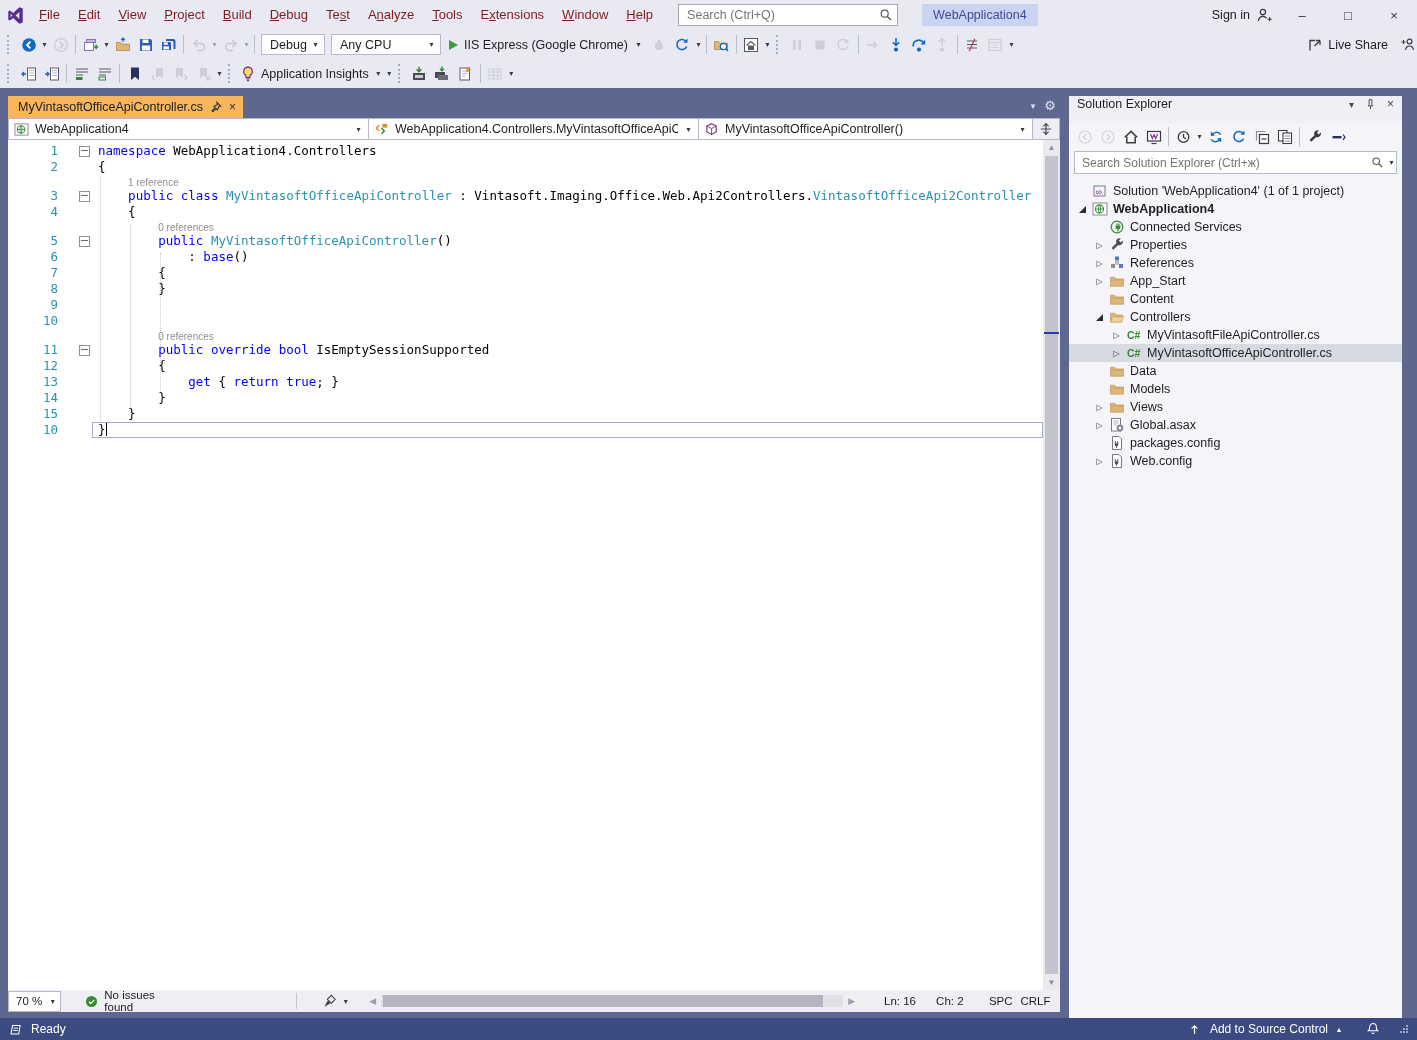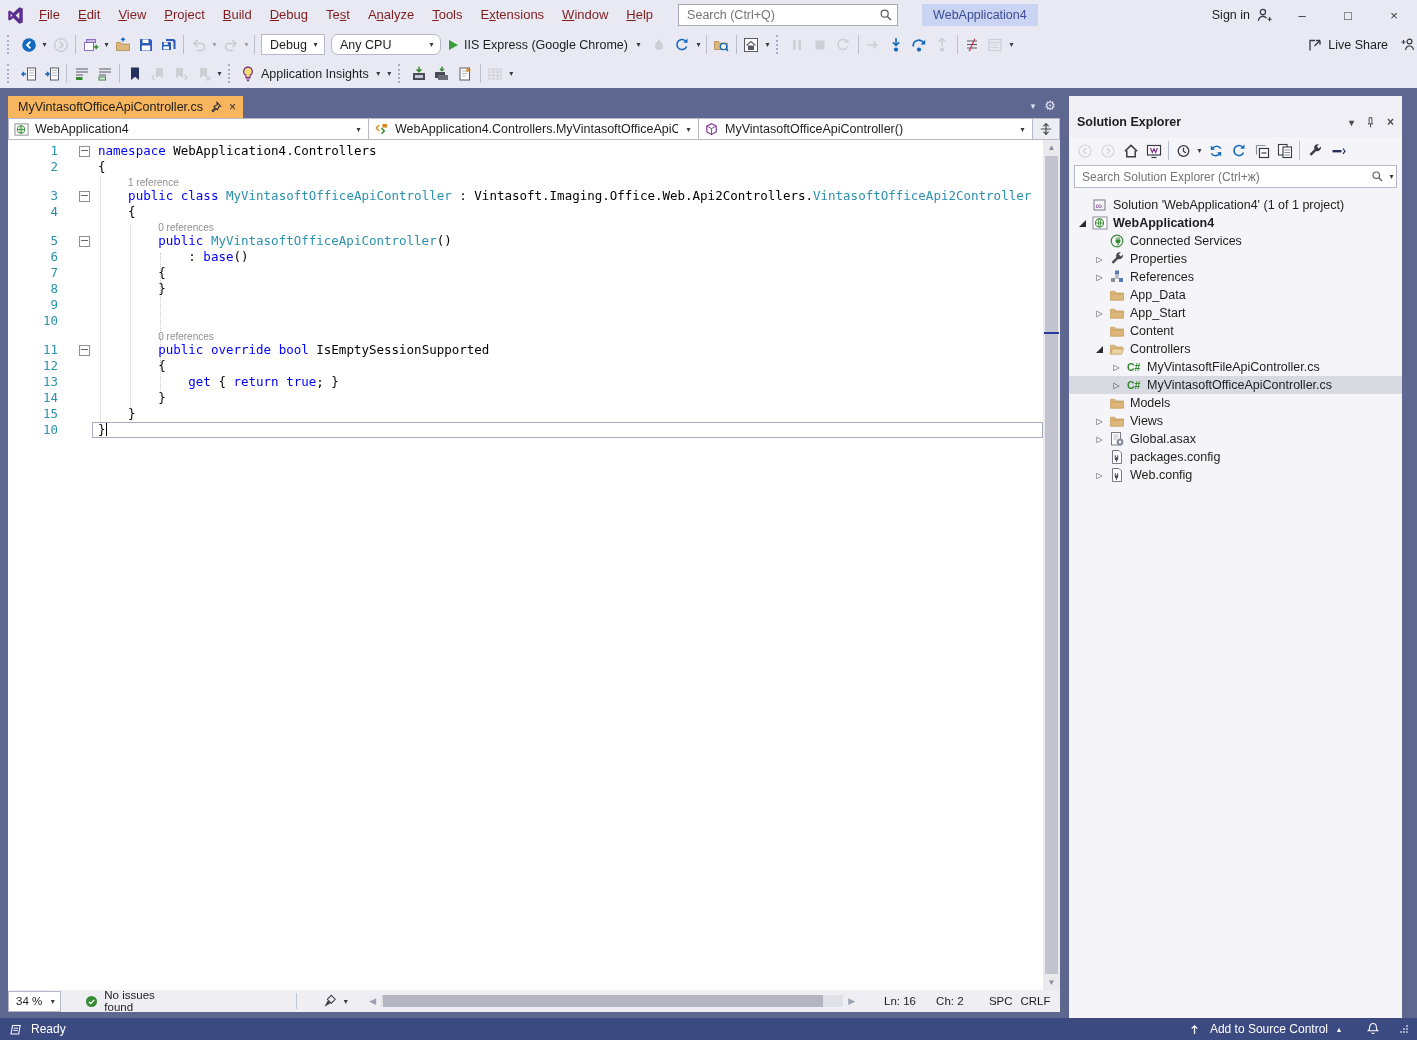--- a/index.html
+++ b/index.html
@@ -82,21 +82,21 @@
   .htrack{width:515px;height:12px;background:#E0E0E7;position:relative;margin:0 2px;}
   .hthumb{position:absolute;left:2px;width:440px;top:0;bottom:0;background:#B4B5C0;}
   .stat{text-align:left;}
   .stat.ln-s{width:58px;margin-left:26px;}
   .stat.ch-s{width:50px;}
   .stat.spc-s{width:44px;text-align:center;}
   .stat.eol-s{width:44px;}
 
   
   .se{width:333px;margin-left:9px;background:#F5F5F9;display:flex;flex-direction:column;height:922px;font-size:12.5px;}
-  .se-title{height:25px;display:flex;align-items:flex-end;padding:8px 8px;color:#1E1E1E;background:#EFEFF5;font-weight:bold;}
+  .se-title{height:25px;display:flex;align-items:flex-start;padding:1px 8px;color:#1E1E1E;background:#EFEFF5;}
   .se-title-icons{margin-left:auto;display:flex;gap:11px;color:#4A4A55;align-items:center;font-size:10px;}
   .se-toolbar{height:27px;display:flex;align-items:center;padding:0 4px;}
   .se-search{height:21px;margin:1px 5px 5px;background:#fff;border:1px solid #B6B9C8;display:flex;align-items:center;}
   .se-search input{flex:1;border:0;outline:0;font-size:12px;padding:0 7px;color:#707078;background:transparent;font-family:"Liberation Sans",sans-serif;}
   .tree{flex:1;overflow:hidden;padding-top:3px;}
   .trow{height:18px;display:flex;align-items:center;white-space:nowrap;}
   .trow.sel{background:#D8DAE2;}
   .arw{width:15px;flex:none;display:flex;justify-content:center;align-items:center;}
   .arw .col-a{font-size:8px;color:#3E3E46;}
   .arw .exp-a{width:0;height:0;border-left:7px solid transparent;border-bottom:7px solid #2B2B33;}
@@ -239,21 +239,21 @@
           <path d="M13 6.5H6a3.5 3.5 0 0 0 0 7h4" fill="none" stroke="#9DA1B2" stroke-width="1.6"></path>
           <path d="M9.5 3 13 6.5 9.5 10" fill="none" stroke="#9DA1B2" stroke-width="1.6"></path>
         </svg>
       </span>
       <span class="caret d">▾</span>
       <span class="tsep"></span>
       <div class="combo" style="width: 64px;">
         <span>Debug</span>
         <span class="caret">▾</span>
       </div>
-      <div class="combo" style="width: 110px; border-radius: 7px;">
+      <div class="combo" style="width: 110px;">
         <span>Any CPU</span>
         <span class="caret">▾</span>
       </div>
       <div class="startbtn">
         <span class="play"></span>
         <span>IIS Express (Google Chrome)</span>
         <span class="caret">▾</span>
       </div>
       <span class="tbtn d">
         <svg width="16" height="16" viewBox="0 0 16 16">
@@ -634,21 +634,21 @@
         <div class="vscroll">
           <span class="varrow" style="top:0;">▲</span>
           <div class="vthumb"></div>
           <div class="vmark"></div>
           <span class="varrow" style="bottom:0;">▼</span>
         </div>
       </div>
 
       <div class="editor-bottom">
         <div class="zoomcombo">
-          <span>34 %</span>
+          <span>70 %</span>
           <span class="caret">▾</span>
         </div>
         <div class="issues">
           <span class="icn">
             <svg width="13" height="13" viewBox="0 0 16 16">
                 <circle cx="8" cy="8" r="6.8" fill="#388A34"></circle>
                 <path d="M4.8 8.2l2.2 2.2L11.4 6" fill="none" stroke="#fff" stroke-width="1.7"></path>
               </svg>
           </span>
           <span>No issues found</span>
@@ -834,31 +834,20 @@
                 <rect x="6" y="1.5" width="4" height="4" fill="#5A79B8"></rect>
                 <rect x="2" y="9" width="4" height="4" fill="#8A8D9C"></rect>
                 <rect x="6" y="5.8" width="4" height="4" fill="#B8BBC8"></rect>
                 <rect x="10" y="9" width="4" height="4" fill="#5A79B8"></rect>
               </svg>
             </span>
             <span class="tlabel">References</span>
           </div>
           <div class="trow">
             <span style="width:23px;flex:none;"></span>
-            <span class="arw"></span>
-            <span class="ticonc icn">
-              <svg width="16" height="16" viewBox="0 0 16 16">
-                <path d="M1.5 13.2V4.3h4.3l1.3 1.7h7.4v7.2z" fill="#DCB67A" stroke="#C19A55" stroke-width=".7"></path>
-                <path d="M1.5 7h13" stroke="#C19A55" stroke-width=".6"></path>
-              </svg>
-            </span>
-            <span class="tlabel">App_Data</span>
-          </div>
-          <div class="trow">
-            <span style="width:23px;flex:none;"></span>
             <span class="arw">
               <span class="col-a">▷</span>
             </span>
             <span class="ticonc icn">
               <svg width="16" height="16" viewBox="0 0 16 16">
                 <path d="M1.5 13.2V4.3h4.3l1.3 1.7h7.4v7.2z" fill="#DCB67A" stroke="#C19A55" stroke-width=".7"></path>
                 <path d="M1.5 7h13" stroke="#C19A55" stroke-width=".6"></path>
               </svg>
             </span>
             <span class="tlabel">App_Start</span>
@@ -903,20 +892,31 @@
             <span style="width:40px;flex:none;"></span>
             <span class="arw">
               <span class="col-a">▷</span>
             </span>
             <span class="ticonc icn">
               <svg width="16" height="16" viewBox="0 0 16 16">
                 <text x="1" y="12" font-size="10.5" font-weight="bold" fill="#388A34" font-family="sans-serif">C#</text>
               </svg>
             </span>
             <span class="tlabel">MyVintasoftOfficeApiController.cs</span>
+          </div>
+          <div class="trow">
+            <span style="width:23px;flex:none;"></span>
+            <span class="arw"></span>
+            <span class="ticonc icn">
+              <svg width="16" height="16" viewBox="0 0 16 16">
+                <path d="M1.5 13.2V4.3h4.3l1.3 1.7h7.4v7.2z" fill="#DCB67A" stroke="#C19A55" stroke-width=".7"></path>
+                <path d="M1.5 7h13" stroke="#C19A55" stroke-width=".6"></path>
+              </svg>
+            </span>
+            <span class="tlabel">Data</span>
           </div>
           <div class="trow">
             <span style="width:23px;flex:none;"></span>
             <span class="arw"></span>
             <span class="ticonc icn">
               <svg width="16" height="16" viewBox="0 0 16 16">
                 <path d="M1.5 13.2V4.3h4.3l1.3 1.7h7.4v7.2z" fill="#DCB67A" stroke="#C19A55" stroke-width=".7"></path>
                 <path d="M1.5 7h13" stroke="#C19A55" stroke-width=".6"></path>
               </svg>
             </span>

